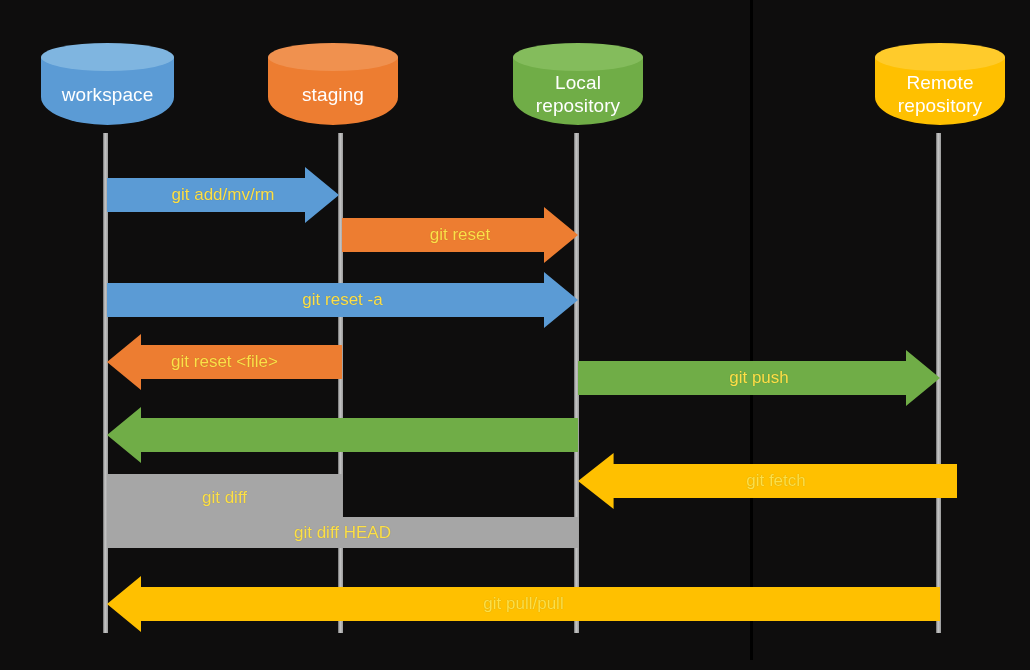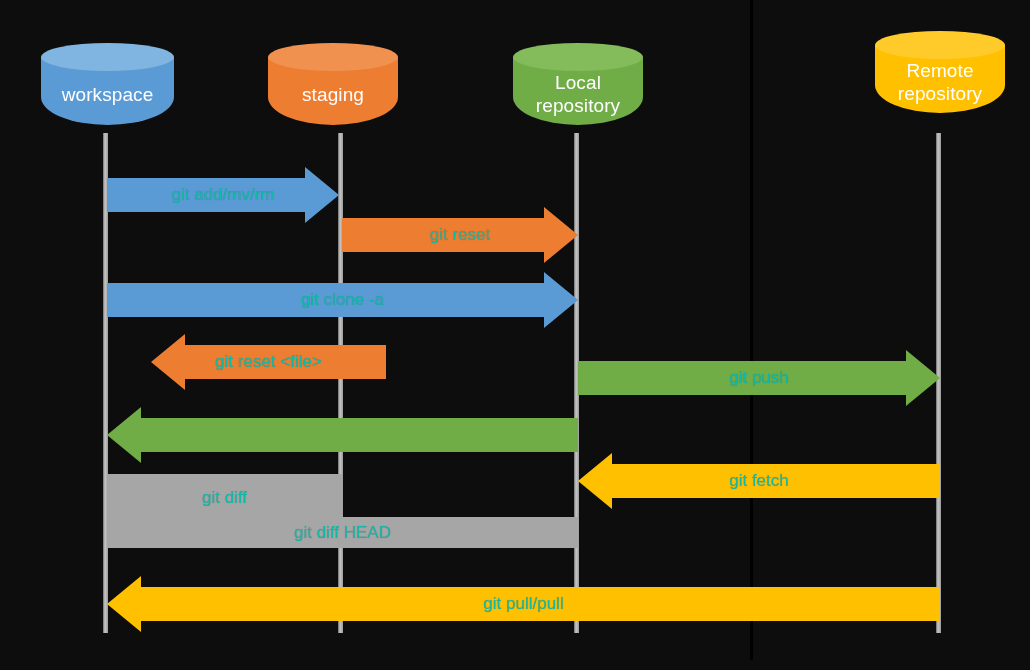--- a/index.html
+++ b/index.html
@@ -67,21 +67,21 @@
   }
   .arrow {
     position: absolute;
     z-index: 2;
     display: flex;
     align-items: center;
     justify-content: center;
   }
   .arrow .txt {
     position: relative;
-    color: #14b8a6;
+    color: #fde047;
     font-size: 17px;
     white-space: nowrap;
     z-index: 5;
     text-shadow: 0 0 1px rgba(0,0,0,0.25);
   }
   .arrow svg {
     position: absolute;
     left: 0;
     top: 0;
     width: 100%;
@@ -109,40 +109,40 @@
       <div class="arrow" style="left: 342px; top: 207px; width: 236px; height: 56px;">
         <svg viewBox="0 0 236 56" preserveAspectRatio="none">
           <polygon points="0,11 202,11 202,0 236,28 202,56 202,45 0,45" fill="#ED7D31"></polygon>
         </svg>
         <span class="txt">git reset</span>
       </div>
       <div class="arrow" style="left: 107px; top: 272px; width: 471px; height: 56px;">
         <svg viewBox="0 0 471 56" preserveAspectRatio="none">
           <polygon points="0,11 437,11 437,0 471,28 437,56 437,45 0,45" fill="#5B9BD5"></polygon>
         </svg>
-        <span class="txt">git clone -a</span>
+        <span class="txt">git reset -a</span>
       </div>
-      <div class="arrow" style="left: 107px; top: 334px; width: 235px; height: 56px; margin-left: 44px;">
+      <div class="arrow" style="left: 107px; top: 334px; width: 235px; height: 56px;">
         <svg viewBox="0 0 235 56" preserveAspectRatio="none">
           <polygon points="235,11 34,11 34,0 0,28 34,56 34,45 235,45" fill="#ED7D31"></polygon>
         </svg>
         <span class="txt">git reset &lt;file&gt;</span>
       </div>
       <div class="arrow" style="left: 578px; top: 350px; width: 362px; height: 56px;">
         <svg viewBox="0 0 362 56" preserveAspectRatio="none">
           <polygon points="0,11 328,11 328,0 362,28 328,56 328,45 0,45" fill="#70AD47"></polygon>
         </svg>
         <span class="txt">git push</span>
       </div>
       <div class="arrow" style="left: 107px; top: 407px; width: 471px; height: 56px;">
         <svg viewBox="0 0 471 56" preserveAspectRatio="none">
           <polygon points="471,11 34,11 34,0 0,28 34,56 34,45 471,45" fill="#70AD47"></polygon>
         </svg>
       </div>
-      <div class="arrow" style="left: 578px; top: 453px; width: 362px; height: 56px;">
+      <div class="arrow" style="left: 578px; top: 453px; width: 362px; height: 56px; padding-left: 17px;">
         <svg viewBox="0 0 362 56" preserveAspectRatio="none">
           <polygon points="362,11 34,11 34,0 0,28 34,56 34,45 362,45" fill="#FFC000"></polygon>
         </svg>
         <span class="txt">git fetch</span>
       </div>
       <div class="arrow" style="left: 107px; top: 474px; width: 235px; height: 48px;">
         <svg viewBox="0 0 235 31" preserveAspectRatio="none">
           <polygon points="0,0 235,0 235,31 0,31" fill="#A6A6A6"></polygon>
         </svg>
         <span class="txt">git diff</span>
@@ -169,19 +169,19 @@
       <div class="node" style="left: 268px; top: 43px; width: 130px; height: 96px;">
         <div class="body" style="background: rgb(237, 125, 49);"></div>
         <div class="top" style="background: rgb(240, 145, 79);"></div>
         <div class="label">staging</div>
       </div>
       <div class="node" style="left: 513px; top: 43px; width: 130px; height: 96px; text-decoration: underline;">
         <div class="body" style="background: rgb(112, 173, 71);"></div>
         <div class="top" style="background: rgb(132, 188, 92);"></div>
         <div class="label">Local repository</div>
       </div>
-      <div class="node" style="left: 875px; top: 31px; width: 130px; height: 96px;">
+      <div class="node" style="left: 875px; top: 43px; width: 130px; height: 96px;">
         <div class="body" style="background: rgb(255, 192, 0);"></div>
         <div class="top" style="background: rgb(255, 203, 43);"></div>
         <div class="label">Remote repository</div>
       </div>
     </div>
 </div>
 
 </body></html>

